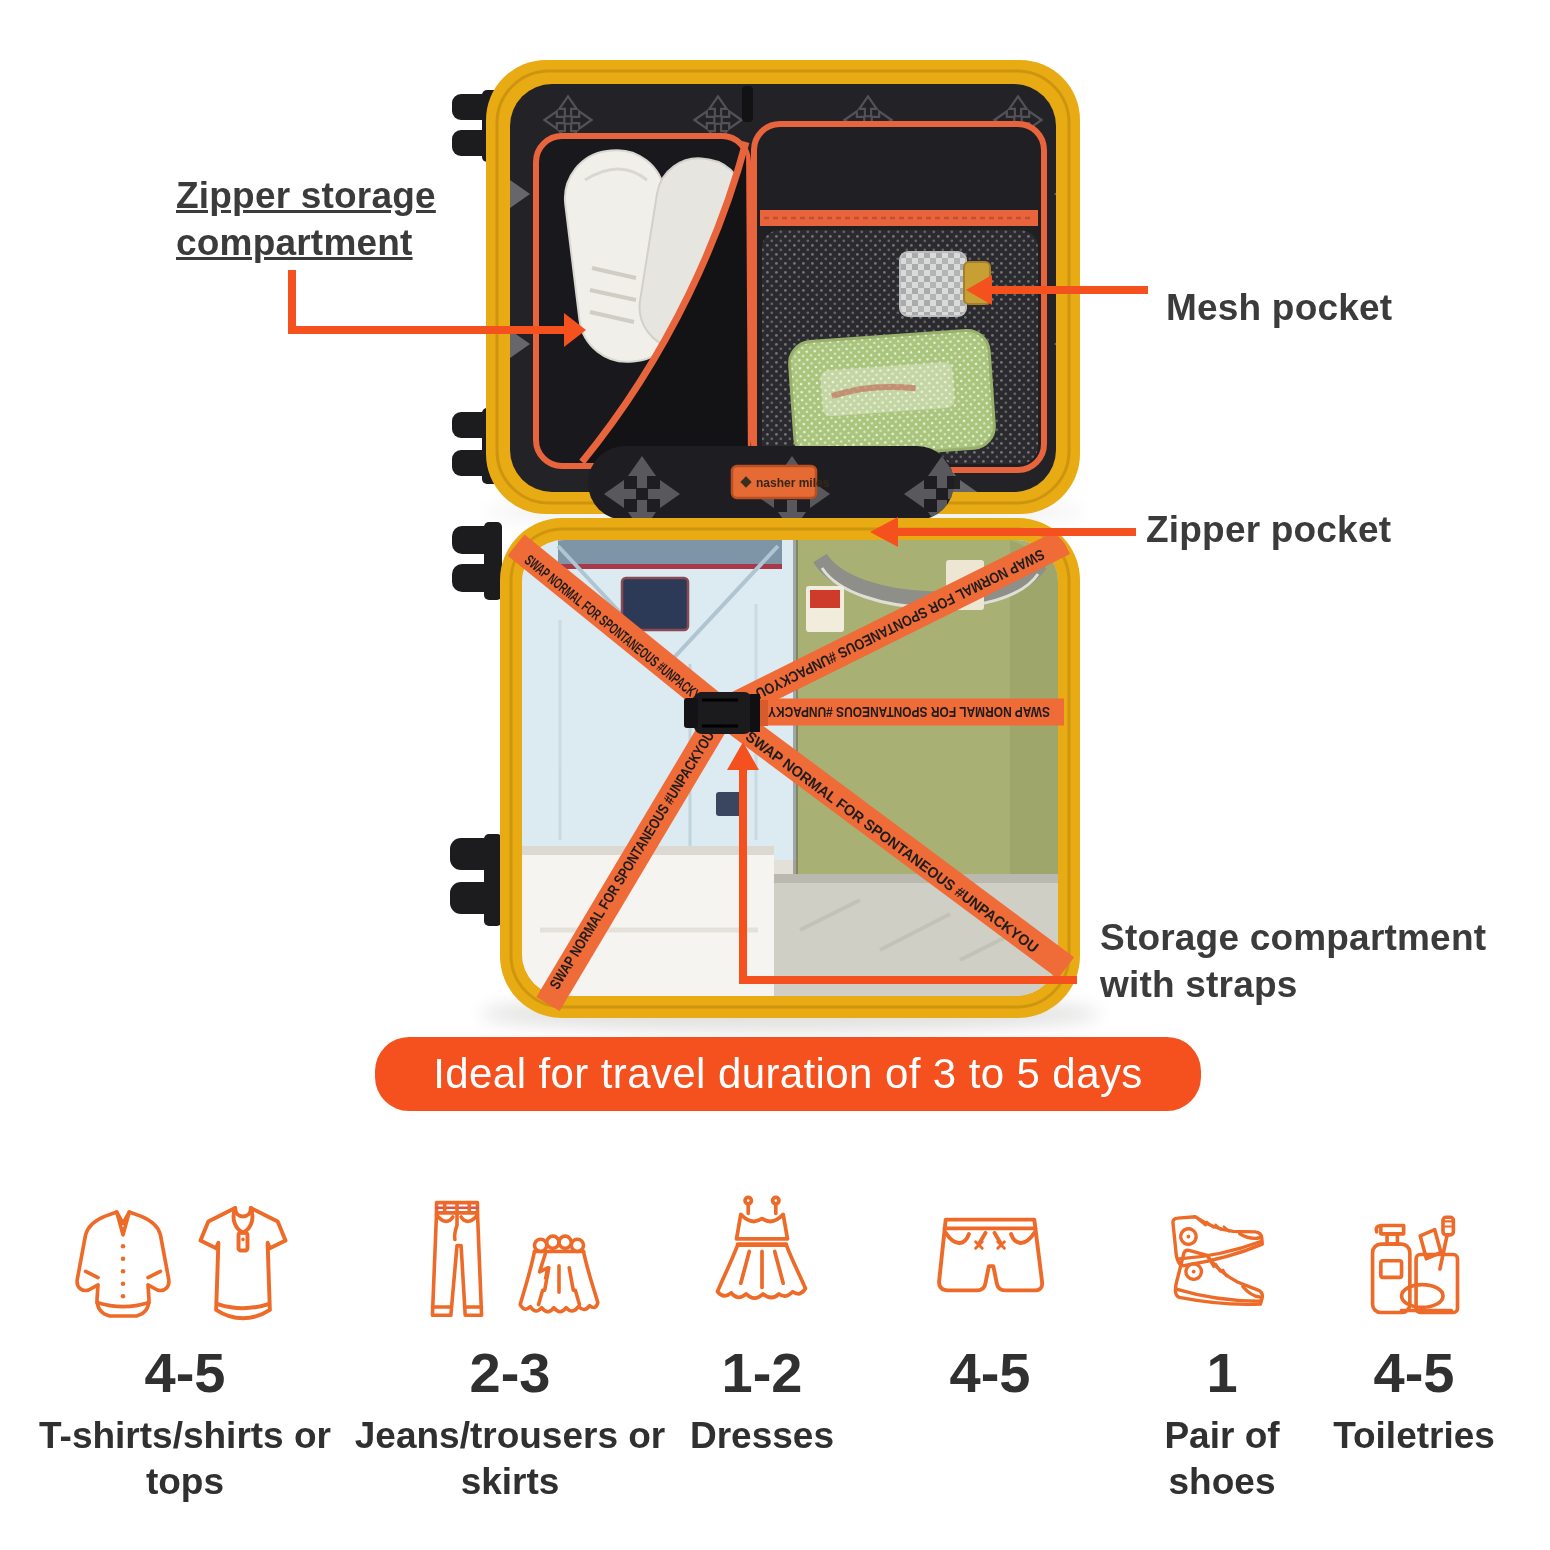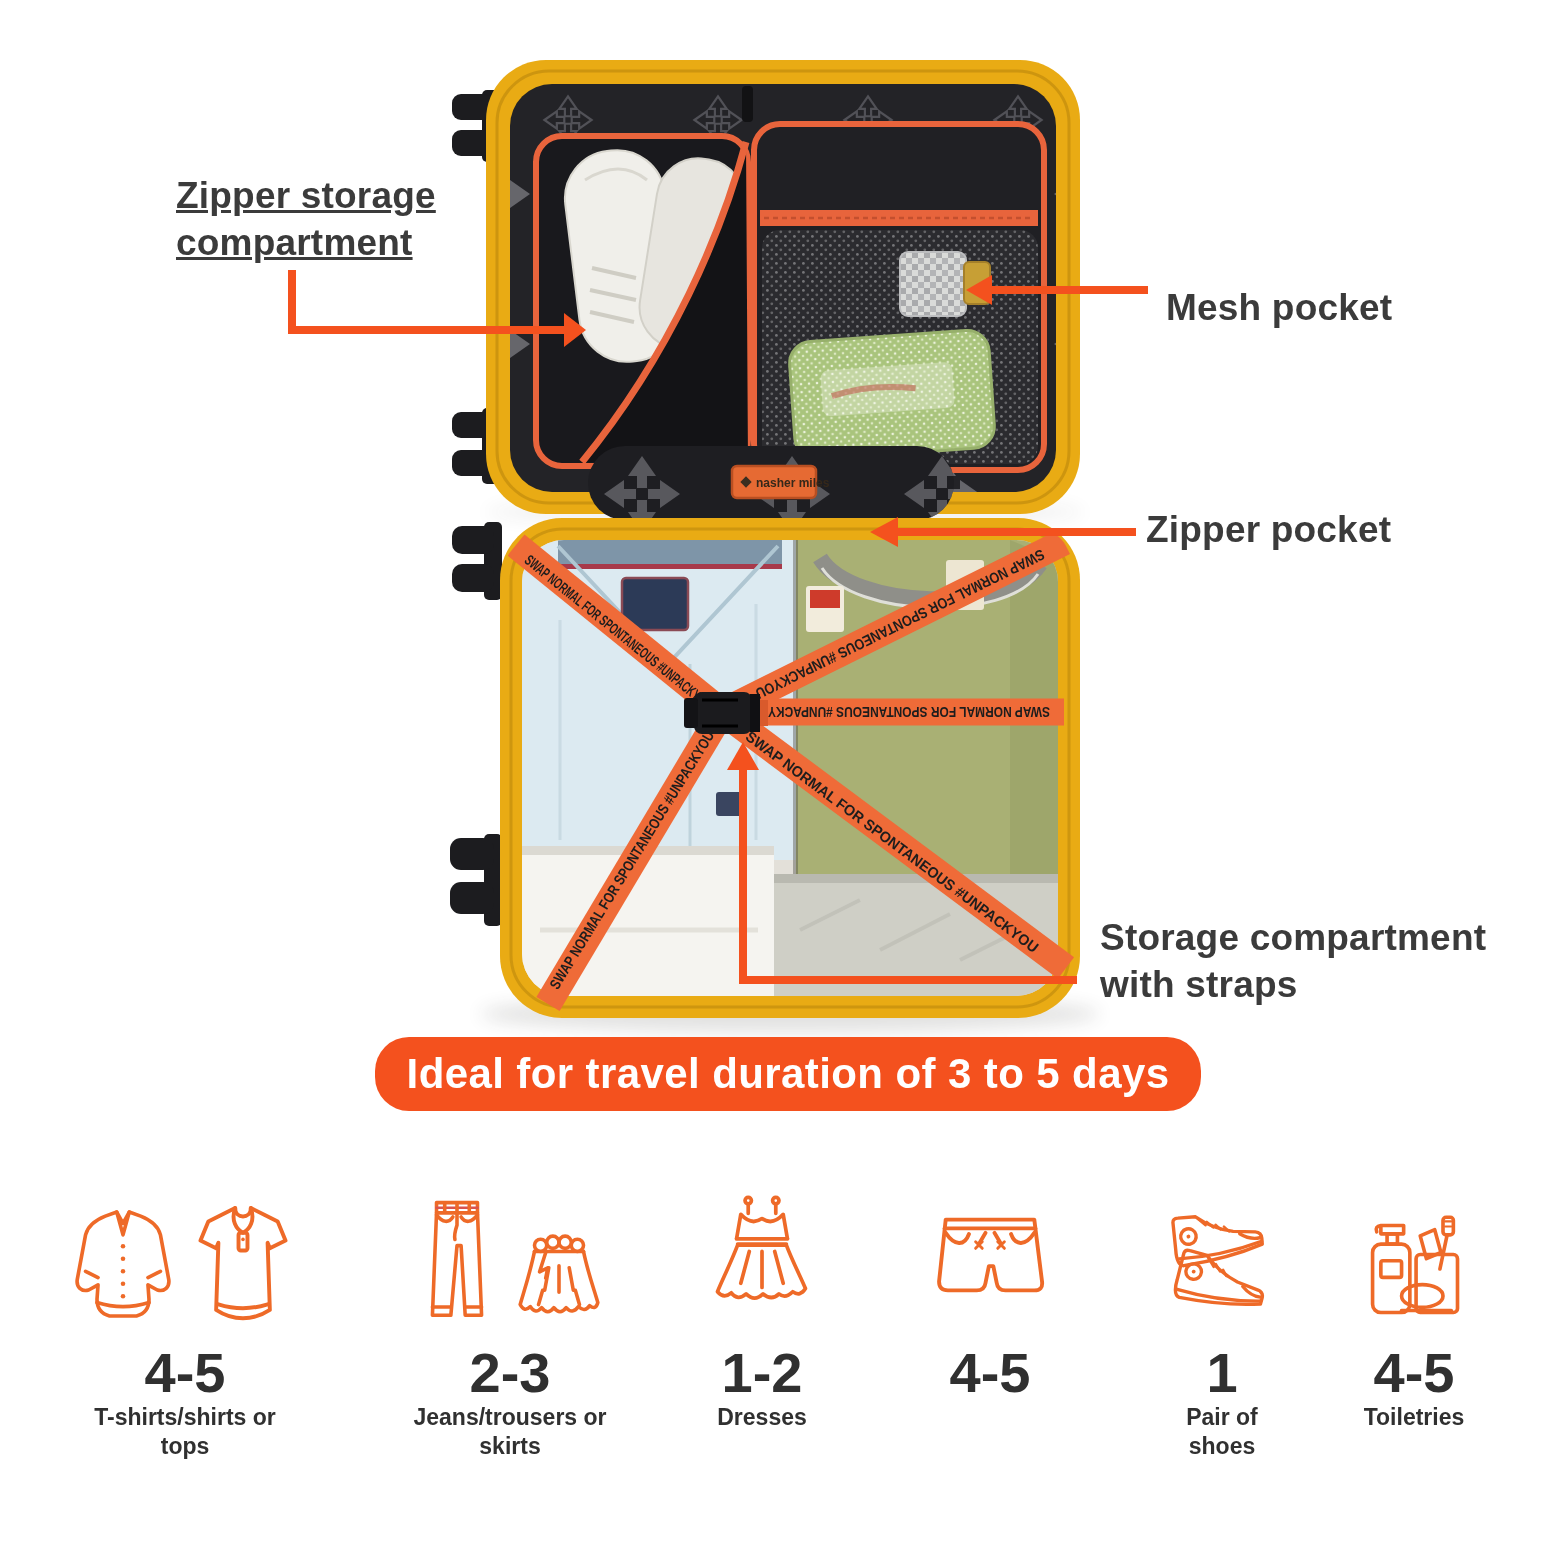--- a/index.html
+++ b/index.html
@@ -4,26 +4,26 @@
 <style>
   html,body{margin:0;padding:0;background:#ffffff;}
   .canvas{position:relative;width:1550px;height:1550px;background:#ffffff;overflow:hidden;
           font-family:"Liberation Sans",sans-serif;color:#3a3a3a;}
   .scene{position:absolute;left:0;top:0;}
   .callout{position:absolute;font-size:37px;font-weight:700;color:#3b3b3b;
            line-height:1.28;white-space:pre-line;letter-spacing:.2px;}
   .banner{position:absolute;left:375px;top:1037px;width:826px;height:74px;
           background:#F4511E;border-radius:34px;color:#ffffff;
           display:flex;align-items:center;justify-content:center;
-          font-size:42px;font-weight:700;letter-spacing:.4px;}
+          font-size:42px;font-weight:400;letter-spacing:.4px;}
   .cap{position:absolute;top:1180px;width:330px;text-align:center;}
   .cap-art{height:150px;display:flex;align-items:flex-end;justify-content:center;gap:12px;}
   .cap-count{font-size:56px;font-weight:700;color:#303030;margin-top:14px;line-height:1.05;}
-  .cap-label{font-size:23px;font-weight:700;color:#303030;line-height:1.26;
-             white-space:pre-line;margin-top:0;}
+  .cap-label{font-size:37px;font-weight:700;color:#303030;line-height:1.26;
+             white-space:pre-line;margin-top:10px;}
   .oicon{stroke:#EE6A28;stroke-width:3.5;fill:none;stroke-linecap:round;stroke-linejoin:round;}
 </style>
 </head>
 <body>
 
 <div class="canvas">
 
   <svg class="scene" width="1550" height="1550" viewBox="0 0 1550 1550">
     <defs>
       <g id="arrowCross">

